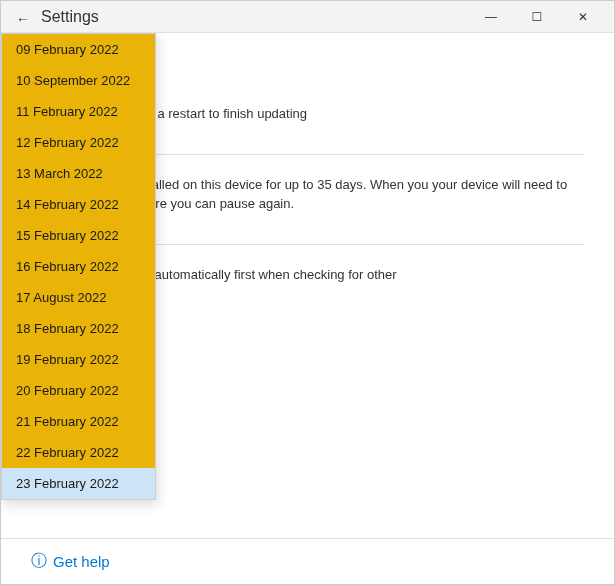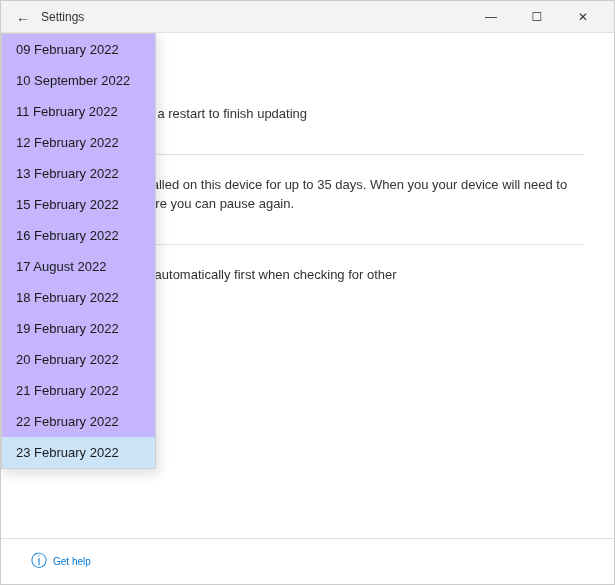--- a/index.html
+++ b/index.html
@@ -41,21 +41,21 @@
       display: flex;
       align-items: center;
       justify-content: center;
       cursor: pointer;
       color: #333;
       font-size: 14px;
     }
 
     .title-bar-text {
       flex: 1;
-      font-size: 12px;
+      font-size: 16px;
       color: #333;
       padding-left: 4px;
     }
 
     .title-bar-controls {
       display: flex;
       gap: 0;
     }
 
     .title-bar-btn {
@@ -113,32 +113,32 @@
       gap: 6px;
     }
 
     .get-help-icon {
       color: #0078d4;
       font-size: 16px;
     }
 
     .get-help-link {
       color: #0078d4;
-      font-size: 10px;
+      font-size: 15px;
       cursor: pointer;
       text-decoration: none;
     }
 
     
     .dropdown-overlay {
       position: absolute;
       left: 0;
       top: 0;
       width: 155px;
-      background: #c4b5fd;
+      background: #eab308;
       border: 1px solid #d0d0d0;
       box-shadow: 2px 4px 12px rgba(0,0,0,0.15);
       z-index: 100;
       overflow-y: auto;
       max-height: 520px;
     }
 
     .dropdown-item {
       padding: 8px 14px;
       font-size: 13px;
@@ -185,21 +185,22 @@
       <div class="section">
         <div class="section-text">te might update itself automatically first when checking for other</div>
       </div>
     </div>
 
     <div class="dropdown-overlay" id="dropdown">
     <div class="dropdown-item">09 February 2022</div>
         <div class="dropdown-item">10 September 2022</div>
         <div class="dropdown-item">11 February 2022</div>
         <div class="dropdown-item">12 February 2022</div>
-        <div class="dropdown-item">13 February 2022</div>
+        <div class="dropdown-item">13 March 2022</div>
+        <div class="dropdown-item">14 February 2022</div>
         <div class="dropdown-item">15 February 2022</div>
         <div class="dropdown-item">16 February 2022</div>
         <div class="dropdown-item">17 August 2022</div>
         <div class="dropdown-item">18 February 2022</div>
         <div class="dropdown-item">19 February 2022</div>
         <div class="dropdown-item">20 February 2022</div>
         <div class="dropdown-item">21 February 2022</div>
         <div class="dropdown-item">22 February 2022</div>
         <div class="dropdown-item selected">23 February 2022</div>
       </div>

